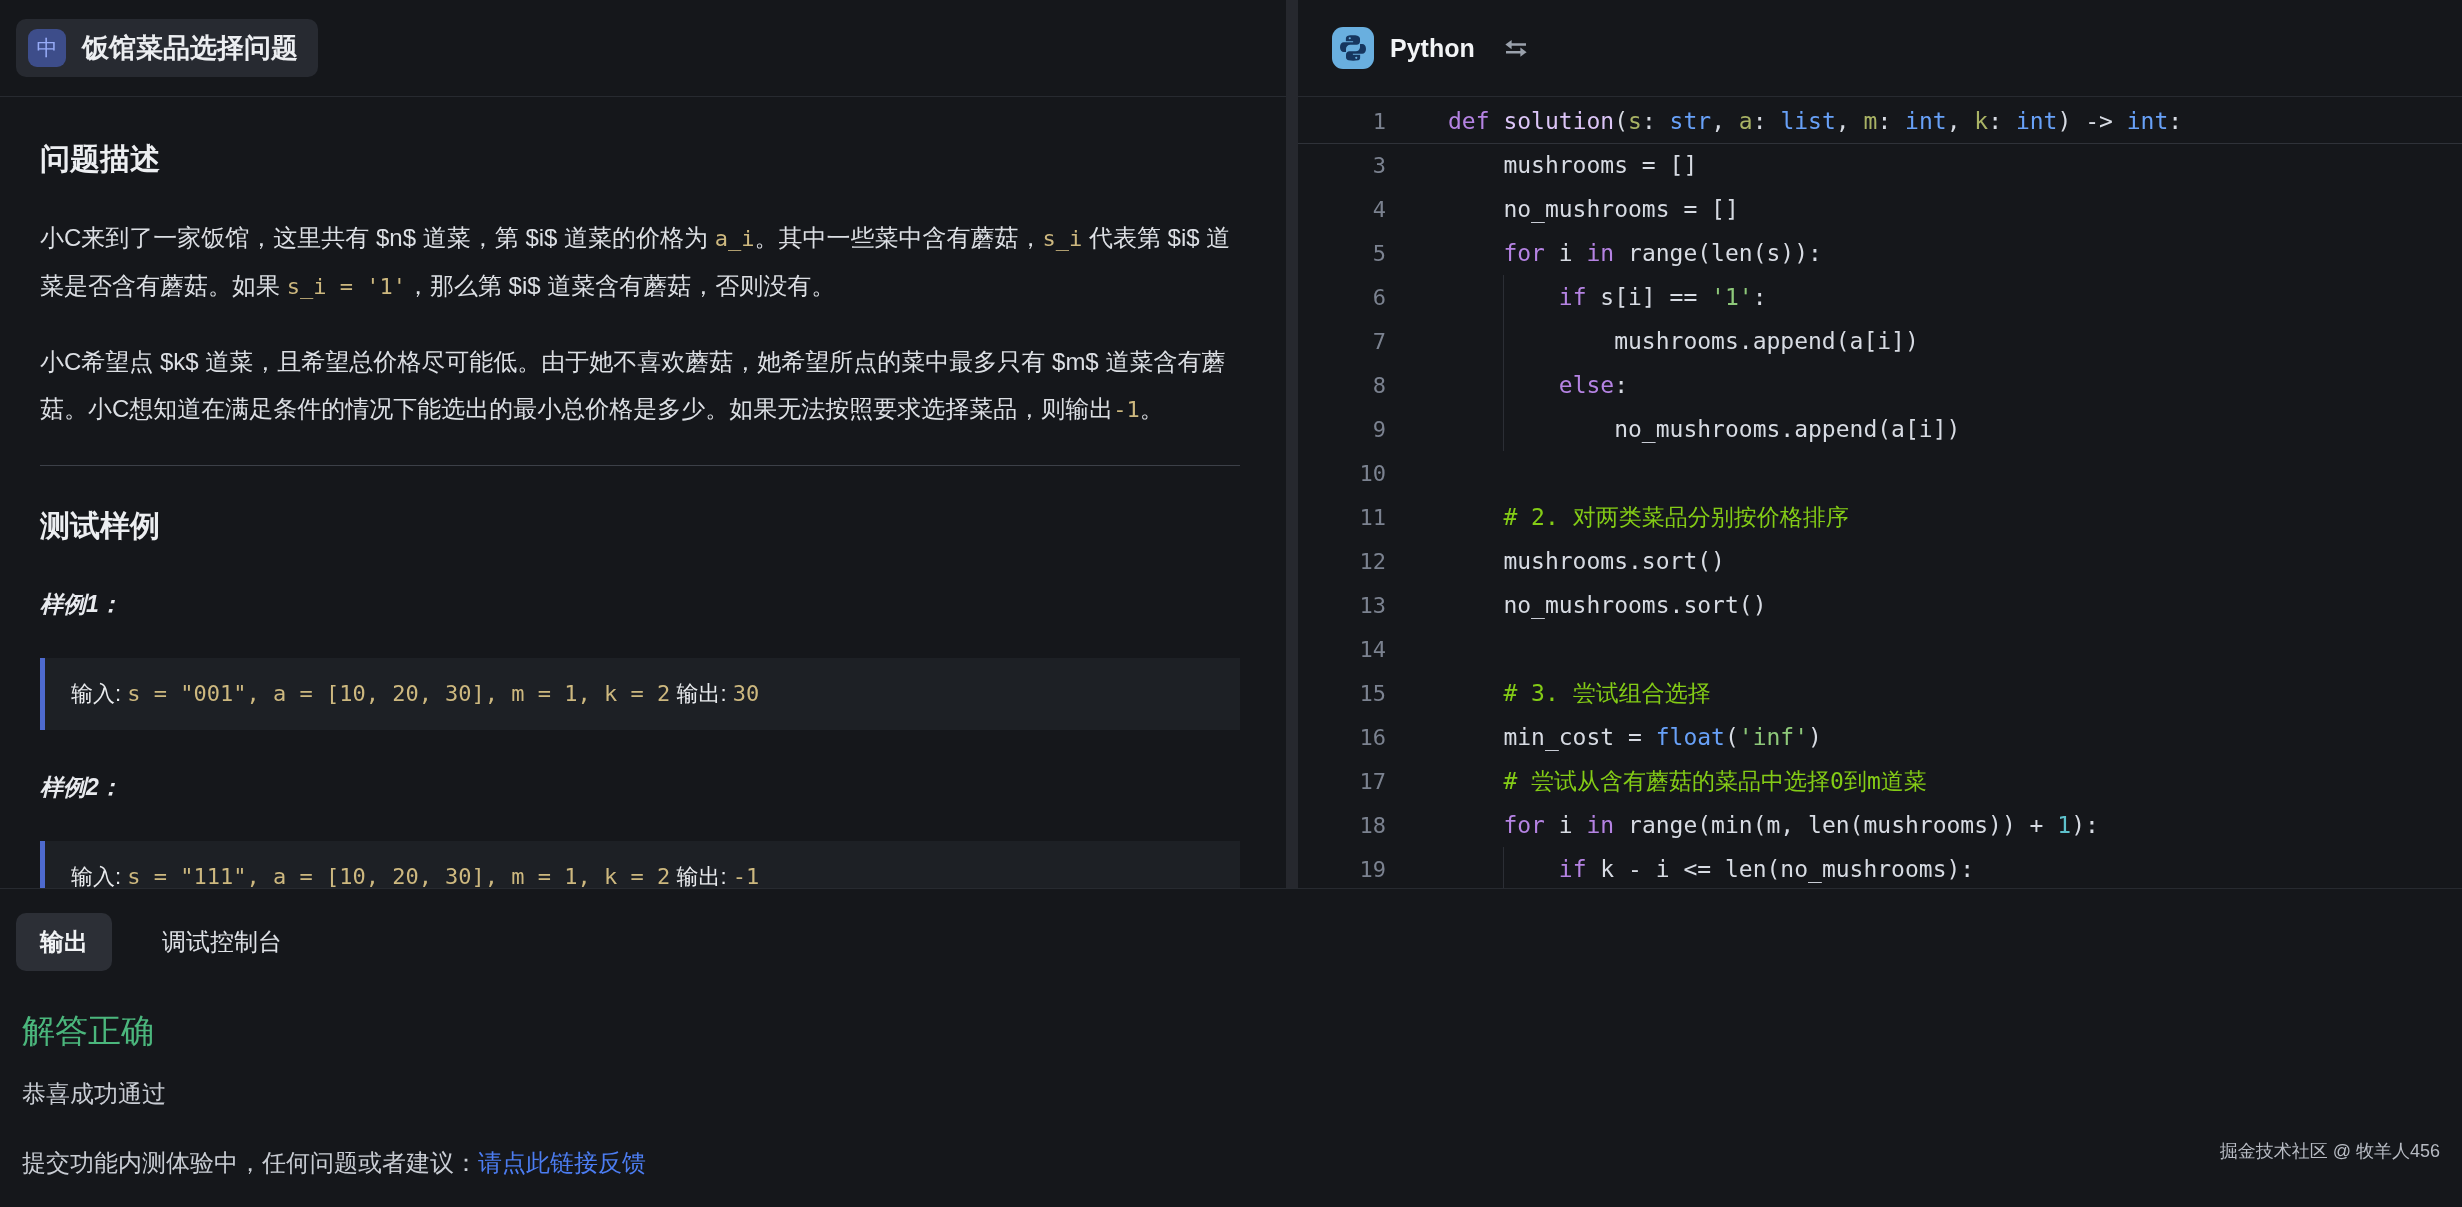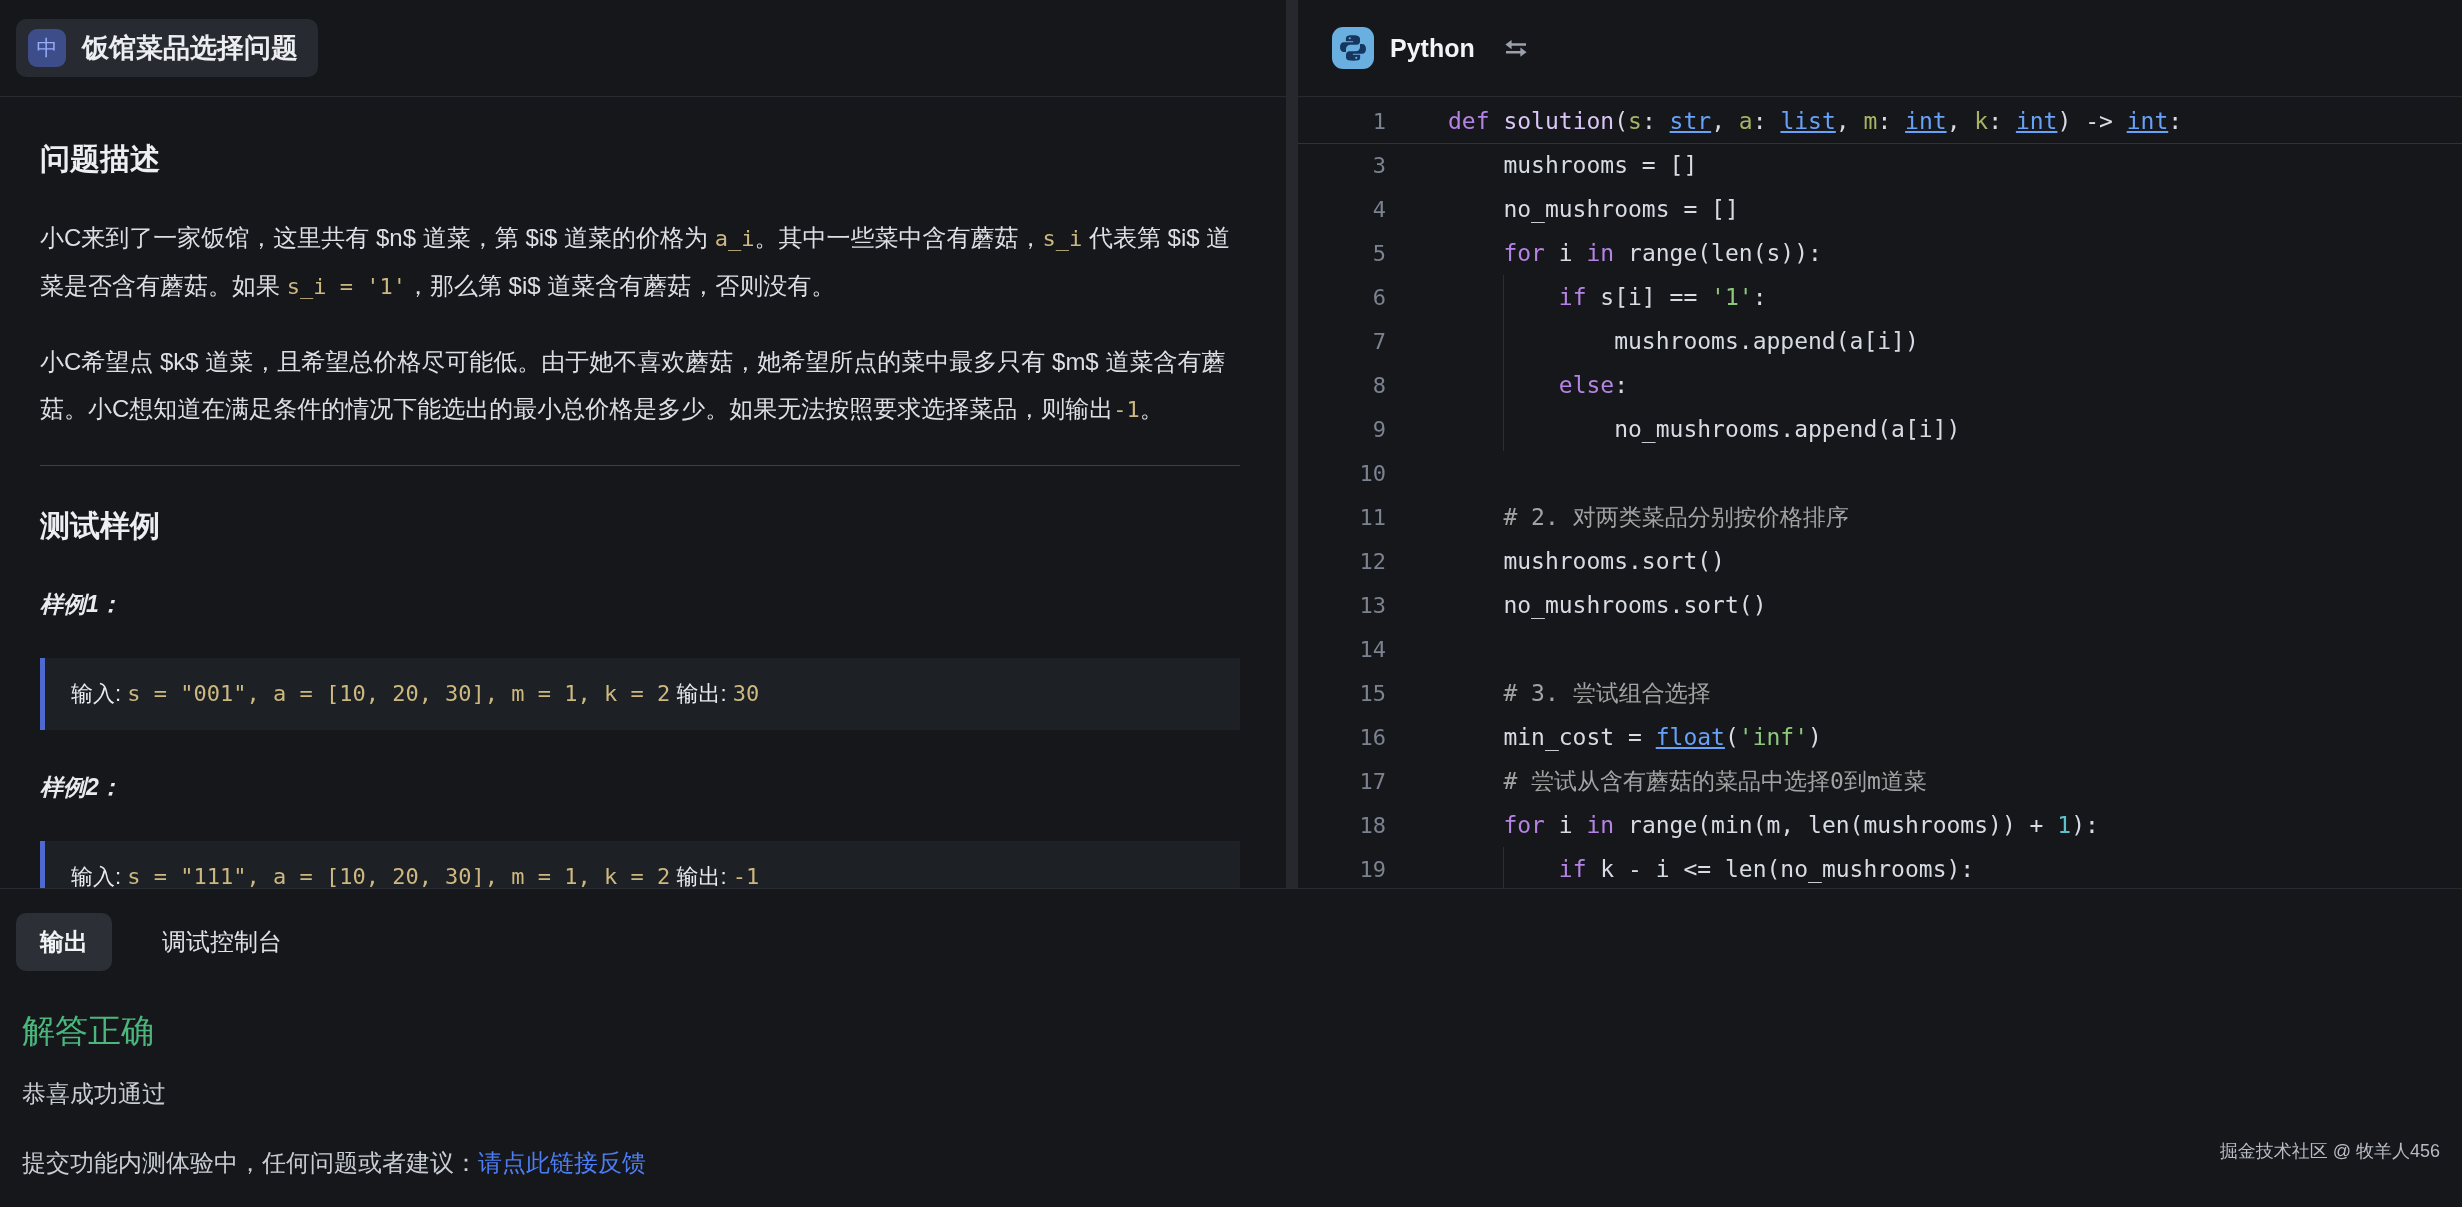--- a/index.html
+++ b/index.html
@@ -46,24 +46,24 @@
   .code-row { display:flex; height:44px; align-items:center; }
   .gut { width:100px; text-align:right; padding-right:12px; font-family:"DejaVu Sans Mono","Liberation Mono",monospace; font-size:22px; color:#7b8290; flex:none; }
   .code-text { padding-left:50px; font-family:"DejaVu Sans Mono","Liberation Mono",monospace; font-size:23px; white-space:pre; color:#d7dbe3; }
   .fold-divider { position:absolute; left:0; right:0; top:46px; height:1px; background:#2f3239; }
   .indent-guide { position:absolute; width:1px; background:#2b2e35; left:205px; }
   .ig-1 { top:178px; height:176px; }
   .ig-2 { top:750px; height:44px; }
   .tok-k { color:#b583e3; }
   .tok-f { color:#dcc5f7; }
   .tok-p { color:#a9b365; }
-  .tok-t { color:#68a1f8;text-decoration:underline; }
+  .tok-t { color:#68a1f8; }
   .tok-s { color:#8ec87a; }
   .tok-n { color:#5ec1cc; }
-  .tok-c { color:#a3a3a3; }
+  .tok-c { color:#84cc16; }
   .tok-w { color:#d7dbe3; }
 
   
   .console-panel { position:absolute; left:0; top:888px; width:2462px; height:319px; border-top:1px solid #272a30; padding-left:16px; }
   .console-tabs { display:flex; align-items:center; margin-top:24px; gap:26px;text-align:right; }
   .console-tab { font-size:24px; color:#dfe2e7; padding:13px 24px; border-radius:10px; }
   .console-tab.active { background:#2c2f36; color:#f0f2f4; font-weight:bold; }
   .result-status { margin-top:38px; margin-left:6px; font-size:33px; font-weight:500; color:#4bb77d; }
   .result-message { margin-top:24px; margin-left:6px; font-size:24px; color:#c9cdd4; }
   .feedback-row { position:absolute; left:22px; bottom:28px; font-size:24px; color:#c9cdd4; }

